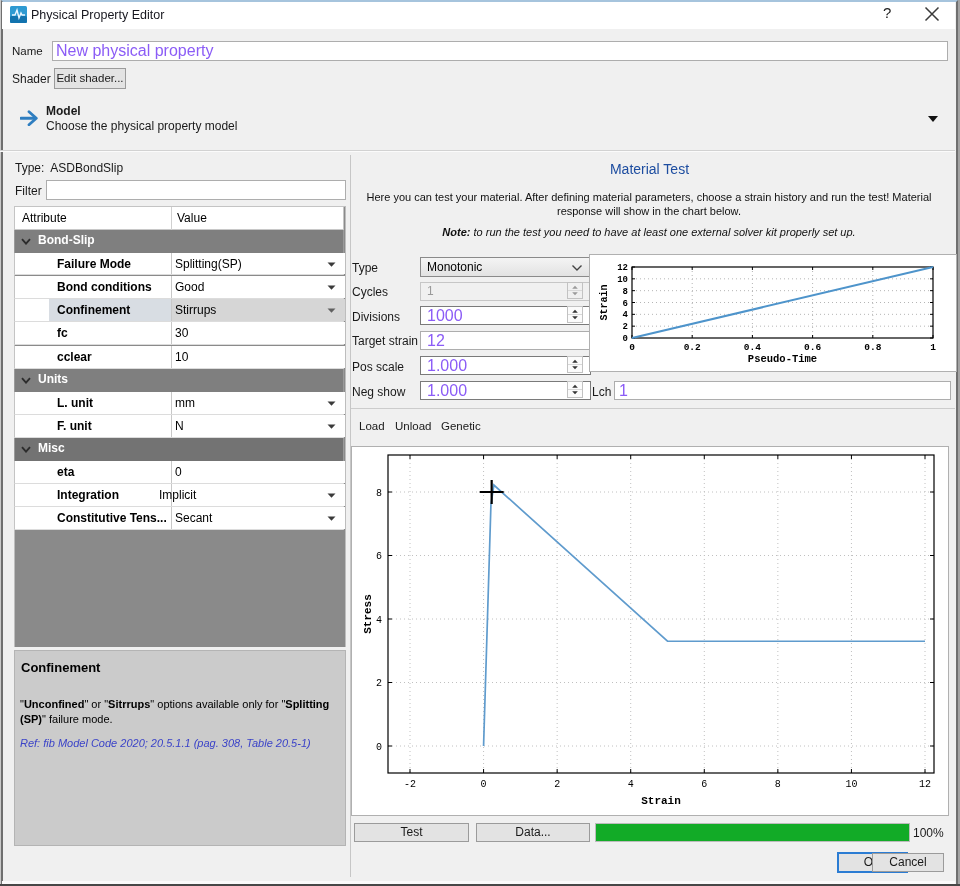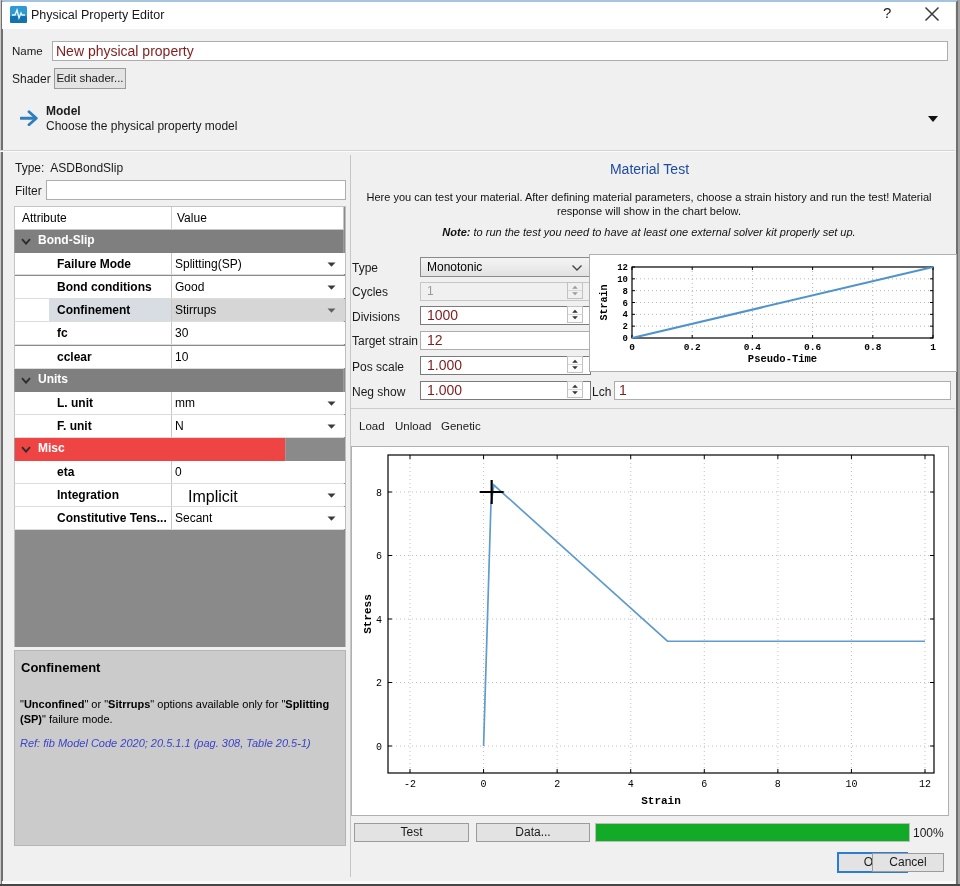--- a/index.html
+++ b/index.html
@@ -1,21 +1,21 @@
 <!DOCTYPE html>
 <html><head>
 <meta charset="utf-8">
 <style>
   html,body{margin:0;padding:0;}
   body{width:960px;height:886px;overflow:hidden;font-family:"Liberation Sans",sans-serif;background:#474747;}
   #stage{position:relative;width:960px;height:886px;background:#474747;}
   #win{position:absolute;left:1px;top:0;width:957px;height:884px;box-sizing:border-box;background:#f0f0f0;border-top:2px solid #a6c4dd;border-left:2px solid #6f6f6f;border-right:2px solid #6f6f6f;}
   .abs{position:absolute;}
   .lbl{font-size:12px;color:#1a1a1a;white-space:nowrap;}
-  .inp{background:#fff;border:1px solid #adadad;font-size:14px;color:#7f1d1d;}
+  .inp{background:#fff;border:1px solid #adadad;font-size:16px;color:#8b5cf6;}
   .btn{background:#e3e3e3;border:1px solid #9b9b9b;font-size:12px;color:#1a1a1a;text-align:center;}
 </style>
 </head>
 <body>
 <div id="stage">
 <div id="win"></div>
 <div class="abs" style="left:958px;top:0;width:2px;height:884px;background:#a3a3a3;"></div>
 <div class="abs" style="left:0;top:0;width:1px;height:884px;background:#c9c9c9;"></div>
 <div class="abs" style="left:2px;top:881px;width:953px;height:3px;background:#fafafa;"></div>
 <div id="content">
@@ -124,37 +124,37 @@
         </div>
         <div style="position:absolute;left:0;top:208.79999999999998px;width:330px;height:23.1px;box-sizing:border-box;border-left:1px solid #c4c4c4;border-right:1px solid #c4c4c4;border-bottom:1px solid #dcdcdc;">
           <span style="position:absolute;left:0;top:0;width:156px;height:100%;background:#fff;"></span>
           <span style="position:absolute;left:156px;top:0;width:174px;height:100%;background:#fff;border-left:1px solid #c8c8c8;box-sizing:border-box;"></span>
           <span style="position:absolute;left:42px;top:4px;font-size:12px;font-weight:bold;color:#000;">F. unit</span>
           <span style="position:absolute;left:160px;top:4px;font-size:12px;color:#000;">N</span>
           <svg style="position:absolute;right:7px;top:9px;" width="9" height="5" viewBox="0 0 9 5">
             <path d="M0.5,0.5 L8.5,0.5 L4.5,4.8 Z" fill="#3a3a3a"></path>
           </svg>
         </div>
-        <div style="position:absolute;left:0;top:231.89999999999998px;width:272px;height:23.1px;background:#ef4444;box-sizing:border-box;border-left:1px solid #9a9a9a;border-right:1px solid #9a9a9a;">
+        <div style="position:absolute;left:0;top:231.89999999999998px;width:330px;height:23.1px;background:#737373;box-sizing:border-box;border-left:1px solid #9a9a9a;border-right:1px solid #9a9a9a;">
           <svg style="position:absolute;left:6px;top:8px;" width="10" height="7" viewBox="0 0 10 7">
             <path d="M1,1.2 L5,5.7 L9,1.2" fill="none" stroke="#2c2c2c" stroke-width="1.8"></path>
           </svg>
           <span style="position:absolute;left:23px;top:3px;font-size:12px;font-weight:bold;color:#fff;">Misc</span>
         </div>
         <div style="position:absolute;left:0;top:254.99999999999997px;width:330px;height:23.1px;box-sizing:border-box;border-left:1px solid #c4c4c4;border-right:1px solid #c4c4c4;border-bottom:1px solid #dcdcdc;">
           <span style="position:absolute;left:0;top:0;width:156px;height:100%;background:#fff;"></span>
           <span style="position:absolute;left:156px;top:0;width:174px;height:100%;background:#fff;border-left:1px solid #c8c8c8;box-sizing:border-box;"></span>
           <span style="position:absolute;left:42px;top:4px;font-size:12px;font-weight:bold;color:#000;">eta</span>
           <span style="position:absolute;left:160px;top:4px;font-size:12px;color:#000;">0</span>
         </div>
         <div style="position:absolute;left:0;top:278.09999999999997px;width:330px;height:23.1px;box-sizing:border-box;border-left:1px solid #c4c4c4;border-right:1px solid #c4c4c4;border-bottom:1px solid #dcdcdc;">
           <span style="position:absolute;left:0;top:0;width:156px;height:100%;background:#fff;"></span>
           <span style="position:absolute;left:156px;top:0;width:174px;height:100%;background:#fff;border-left:1px solid #c8c8c8;box-sizing:border-box;"></span>
           <span style="position:absolute;left:42px;top:4px;font-size:12px;font-weight:bold;color:#000;">Integration</span>
-          <span style="position:absolute;left:173px;top:4px;font-size:16px;color:#000;">Implicit</span>
+          <span style="position:absolute;left:144px;top:4px;font-size:12px;color:#000;">Implicit</span>
           <svg style="position:absolute;right:7px;top:9px;" width="9" height="5" viewBox="0 0 9 5">
             <path d="M0.5,0.5 L8.5,0.5 L4.5,4.8 Z" fill="#3a3a3a"></path>
           </svg>
         </div>
         <div style="position:absolute;left:0;top:301.2px;width:330px;height:23.1px;box-sizing:border-box;border-left:1px solid #c4c4c4;border-right:1px solid #c4c4c4;border-bottom:1px solid #dcdcdc;">
           <span style="position:absolute;left:0;top:0;width:156px;height:100%;background:#fff;"></span>
           <span style="position:absolute;left:156px;top:0;width:174px;height:100%;background:#fff;border-left:1px solid #c8c8c8;box-sizing:border-box;"></span>
           <span style="position:absolute;left:42px;top:4px;font-size:12px;font-weight:bold;color:#000;">Constitutive Tens...</span>
           <span style="position:absolute;left:160px;top:4px;font-size:12px;color:#000;">Secant</span>
           <svg style="position:absolute;right:7px;top:9px;" width="9" height="5" viewBox="0 0 9 5">

